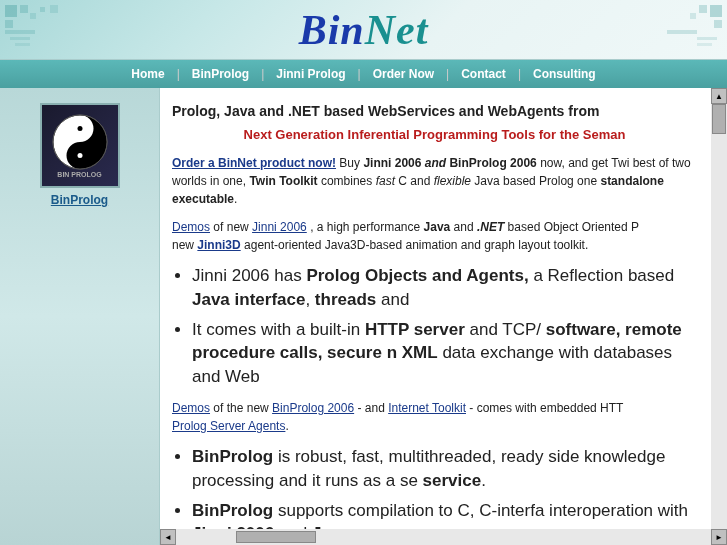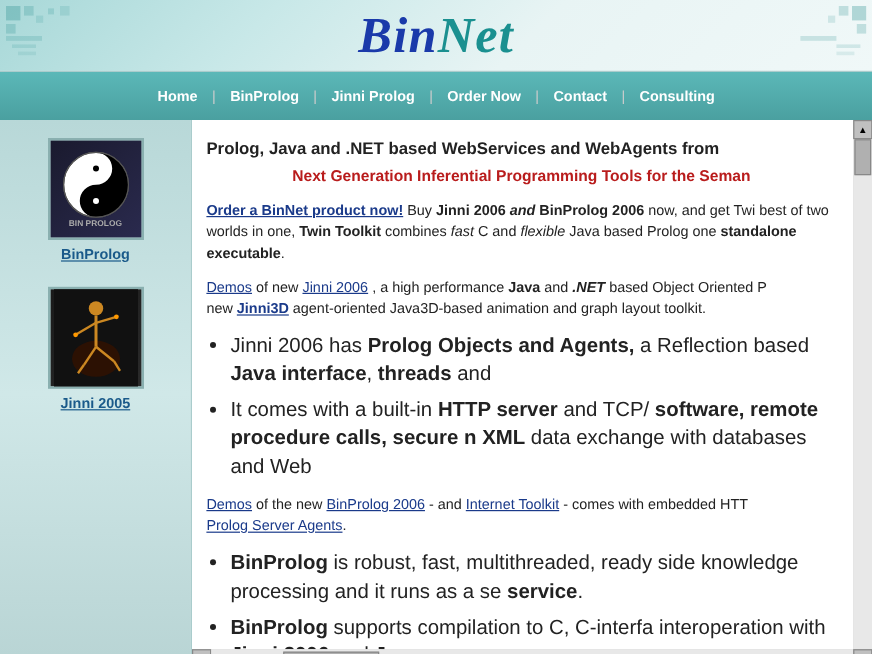--- a/index.html
+++ b/index.html
@@ -13,21 +13,21 @@
       position: relative;
       display: flex;
       align-items: center;
       justify-content: center;
       border-bottom: 1px solid #aacccc;
     }
 
     
     #navbar {
       width: 100%;
-      height: 40px;
+      height: 28px;
       background: linear-gradient(to bottom, #5bb8b8, #4aa0a0);
       display: flex;
       align-items: center;
       justify-content: center;
       gap: 0;
     }
     .nav-item {
       color: #fff;
       font-size: 12px;
       font-weight: bold;
@@ -272,47 +272,20 @@
             <circle cx="29" cy="15.5" r="2.5" fill="black"></circle>
             <circle cx="29" cy="42.5" r="2.5" fill="white"></circle>
             <circle cx="29" cy="29" r="27" fill="none" stroke="#555" stroke-width="1"></circle>
           </svg>
           <span class="bin-prolog-label" style="position:static;color:#aaa;font-size:7px;">BIN PROLOG</span>
         </div>
       </div>
       <span class="sidebar-label">BinProlog</span>
     </div>
 
-    <div class="sidebar-item">
-      <div class="jinni-box">
-
-        <svg width="70" height="85" viewBox="0 0 70 85">
-          <rect width="70" height="85" fill="#111"></rect>
-
-          <ellipse cx="35" cy="60" rx="20" ry="15" fill="#331100" opacity="0.8"></ellipse>
-
-          <circle cx="35" cy="18" r="6" fill="#cc8822"></circle>
-
-          <line x1="35" y1="24" x2="35" y2="50" stroke="#cc8822" stroke-width="2.5"></line>
-
-          <line x1="35" y1="30" x2="18" y2="40" stroke="#cc8822" stroke-width="2"></line>
-          <line x1="35" y1="30" x2="52" y2="25" stroke="#cc8822" stroke-width="2"></line>
-
-          <line x1="35" y1="50" x2="25" y2="65" stroke="#cc8822" stroke-width="2"></line>
-          <line x1="35" y1="50" x2="50" y2="62" stroke="#cc8822" stroke-width="2"></line>
-
-          <line x1="25" y1="65" x2="20" y2="72" stroke="#cc8822" stroke-width="2"></line>
-          <line x1="50" y1="62" x2="55" y2="70" stroke="#cc8822" stroke-width="2"></line>
-
-          <circle cx="18" cy="40" r="2" fill="#ff9900"></circle>
-          <circle cx="52" cy="25" r="2" fill="#ff9900"></circle>
-        </svg>
-      </div>
-      <span class="sidebar-label">Jinni 2005</span>
-    </div>
   </div>
 
   <div id="content" style="position:relative; overflow:hidden;">
     <div class="content-inner">
 
       <h1 class="page-title">
         <span>Prolog, Java and .NET based WebServices and WebAgents from</span>
       </h1>
       <h2 class="sub-title">
         <span>Next Generation Inferential Programming Tools for the Seman</span>

